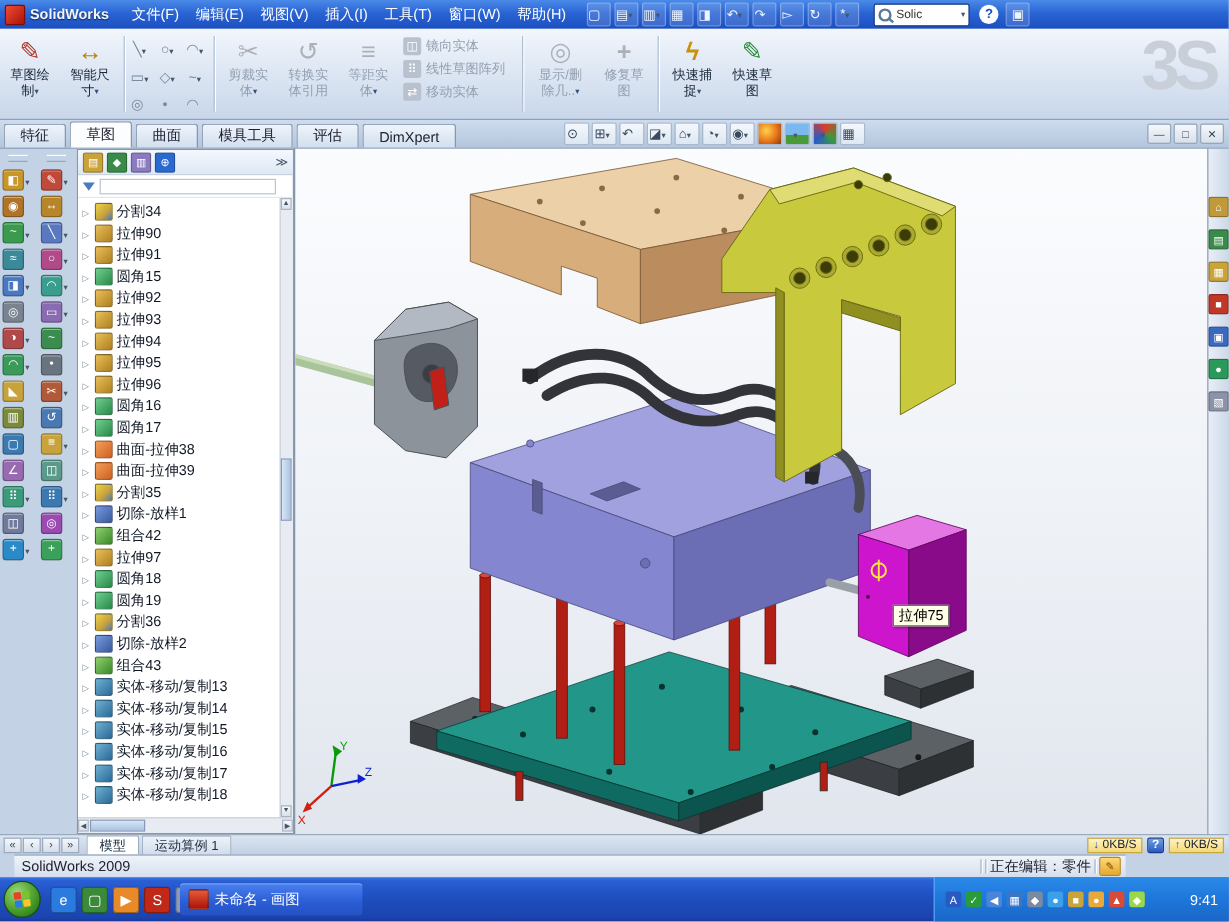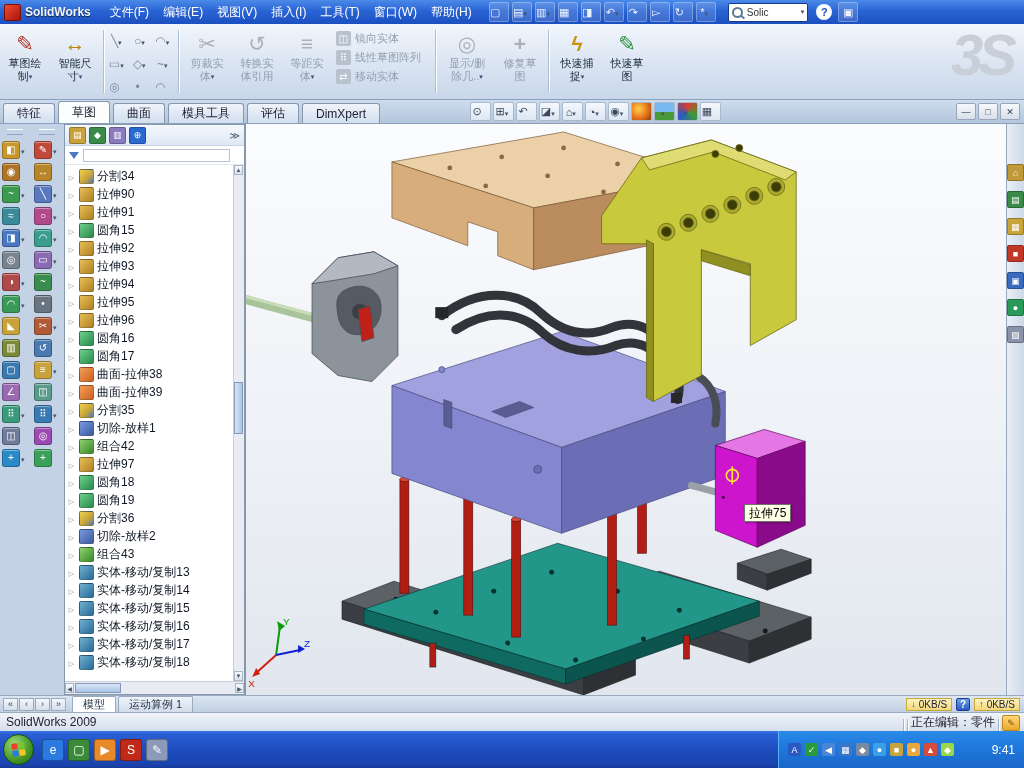--- a/index.html
+++ b/index.html
@@ -34,21 +34,21 @@
   .cmd-line{font-size:11px;line-height:13px;color:#1a2a3a;white-space:nowrap;display:flex;align-items:center}
   .disabled .cmd-line{color:#93a0b0}
   .disabled .cmd-icon{opacity:.45;filter:grayscale(.8)}
   .cmd-sep{width:1px;background:#aebfd4;margin:4px 3px;box-shadow:1px 0 0 #fff}
   .sk-grid{display:grid;grid-template-columns:repeat(3,22px);grid-auto-rows:22px;align-content:start;padding-top:4px;gap:1px}
   .sk-cell{display:flex;align-items:center;justify-content:center;font-size:12px;color:#7a8aa0}
   .cmd-stack{display:flex;flex-direction:column;justify-content:flex-start;padding:5px 4px 0 4px;gap:4px;width:92px}
   .stack-item{display:flex;align-items:center;gap:4px;font-size:11px;color:#93a0b0;white-space:nowrap}
   .stack-icon{width:15px;height:15px;border-radius:2px;background:#b8c2cf;color:#fff;font-size:10px;
     display:flex;align-items:center;justify-content:center;flex:none}
-  .ds{right:12px;top:26px;font-size:58px;font-style:italic;font-weight:bold;color:#c9cfd9;
+  .ds{right:12px;top:26px;font-size:58px;font-weight:bold;color:#c9cfd9;
     letter-spacing:-5px;z-index:3;pointer-events:none;line-height:1}
   
   .tabrow{left:0;top:100px;width:1024px;height:24px;display:flex;align-items:flex-end;box-sizing:border-box;
     background:linear-gradient(180deg,#cddcee,#b4c6dc);border-bottom:1px solid #8aa0bc}
   .tab{height:19px;display:flex;align-items:center;padding:0 13px;font-size:12px;color:#223;margin-left:3px;
     background:linear-gradient(180deg,#eef4fb,#d2dfef);border:1px solid #8898ac;border-bottom:0;border-radius:3px 3px 0 0;white-space:nowrap}
   .tab[data-active="true"]{background:#fcfdfe;height:21px}
   .viewicons{display:flex;align-items:center;margin-left:90px;height:100%;gap:2px}
   .vicon{width:19px;height:17px;display:flex;align-items:center;justify-content:center;font-size:11px;color:#3a4a5c;
     background:linear-gradient(180deg,#f4f8fd,#dde7f3);border:1px solid #aab8cc;border-radius:2px;position:relative}
@@ -120,24 +120,24 @@
   .btab{padding:0 10px;height:15px;display:flex;align-items:center;font-size:11px;border:1px solid #9aabc0;border-bottom:0;
     background:linear-gradient(#eef3f9,#d2dcea);margin-left:2px;border-radius:2px 2px 0 0;color:#234;white-space:nowrap}
   .btab[data-active="true"]{background:#fff}
   .netbadges{margin-left:auto;display:flex;align-items:center;gap:4px;margin-right:4px}
   .badge{display:flex;align-items:center;gap:3px;background:linear-gradient(#fff4c0,#f4d878);
     border:1px solid #c8a83a;height:13px;padding:0 4px;font-size:10px;color:#223;box-sizing:border-box}
   .badge .arr{color:#1a4ac8;font-weight:bold;font-size:9px}
   .qhelp{width:14px;height:13px;background:linear-gradient(#6aa0e8,#2a5ac0);color:#fff;font-size:10px;font-weight:bold;
     display:flex;align-items:center;justify-content:center;border:1px solid #1a3a90;border-radius:2px;box-sizing:border-box}
   
-  .statusbar{left:0;top:712px;width:1024px;height:19px;display:flex;align-items:center;box-sizing:border-box;
+  .statusbar{left:12px;top:712px;width:926px;height:19px;display:flex;align-items:center;box-sizing:border-box;
     background:linear-gradient(#f0f4fa,#d4dfec);border-top:1px solid #9aabc0;font-size:12px;color:#223}
   .sb-left{padding-left:6px}
-  .sb-right{margin-left:auto;display:flex;align-items:flex-end;gap:3px;padding-right:4px}
+  .sb-right{margin-left:auto;display:flex;align-items:center;gap:3px;padding-right:4px}
   .sb-sep{width:1px;height:12px;background:#a8b4c4;box-shadow:1px 0 0 #fff}
   .sb-icon{width:16px;height:14px;background:linear-gradient(#ffd875,#e8a82a);border:1px solid #b8861a;border-radius:2px;
     display:flex;align-items:center;justify-content:center;font-size:9px;color:#7a4a08}
   
   .taskbar{left:0;top:731px;width:1024px;height:37px;
     background:linear-gradient(180deg,#3a77e8 0%,#2a5fd4 8%,#1f4ec0 45%,#1a43ac 92%,#16389a)}
   .orb{position:absolute;left:3px;top:3px;width:31px;height:31px;border-radius:50%;
     background:radial-gradient(circle at 35% 30%,#9ad87a,#4a9c2a 55%,#1e6a10);border:1px solid #14500a;
     display:flex;align-items:center;justify-content:center;box-sizing:border-box}
   .flag{width:13px;height:13px;display:grid;grid-template-columns:1fr 1fr;gap:1px;transform:rotate(-8deg)}
@@ -1081,20 +1081,24 @@
       <span class="ql-icon" style="background: rgb(192, 40, 24);">
         <span>S</span>
       </span>
       <span class="ql-icon" style="background: rgb(138, 154, 184);">
         <span>✎</span>
       </span>
     </div>
   <div class="tasks">
 
 
+      <span class="task">
+        <span class="tkicon" style="background:linear-gradient(#e85a3a,#a81408)"></span>
+        <span class="tklabel">未命名 - 画图</span>
+      </span>
     </div>
   <div class="tray">
     <span style="display:flex;gap:4px;align-items:center">
 
     <span class="tray-icon" style="background: rgb(42, 90, 192);">
           <span>A</span>
         </span>
         <span class="tray-icon" style="background: rgb(42, 154, 58);">
           <span>✓</span>
         </span>

